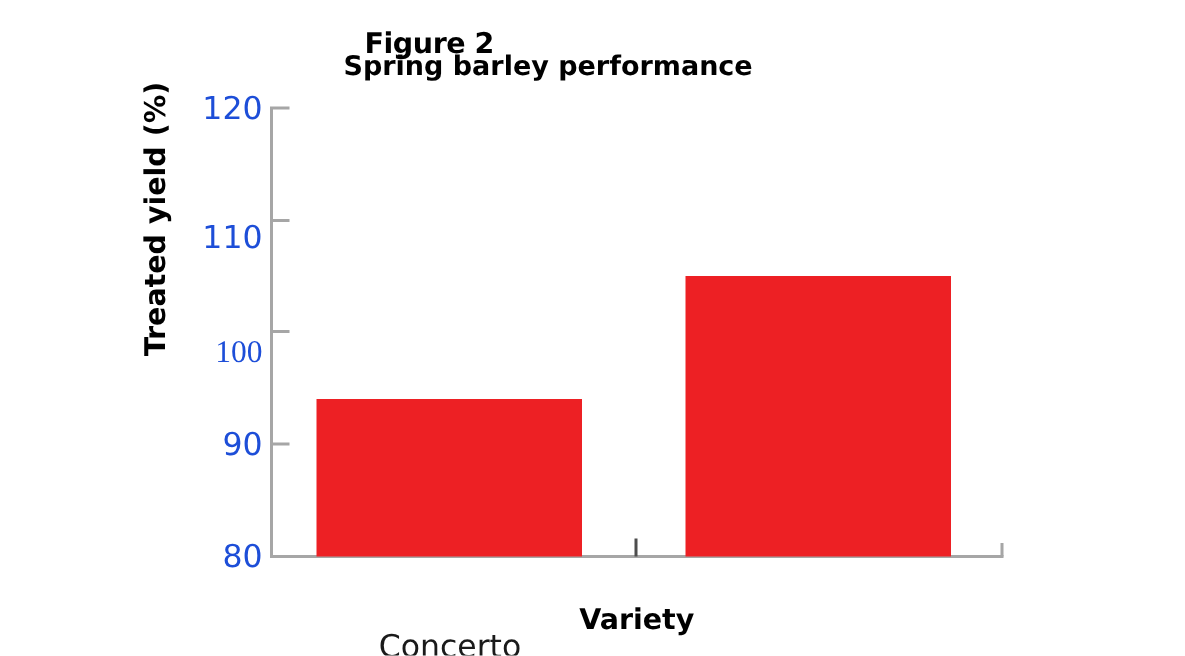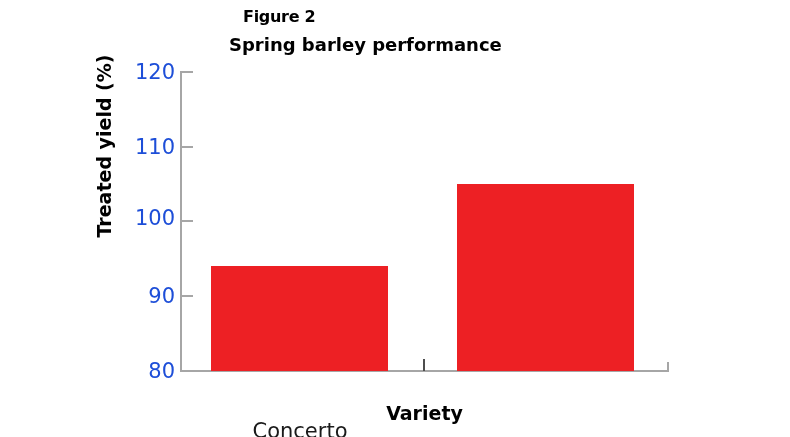--- a/index.html
+++ b/index.html
@@ -21,22 +21,22 @@
     left: 0;
     top: 0;
     width: 790px;
     height: 437px;
   }
 
   
   .chart-title {
     position: absolute;
     left: 243px;
-    top: 2px;
-    font-size: 16px;
+    top: 14px;
+    font-size: 19px;
     font-weight: bold;
     letter-spacing: -0.3px;
     line-height: 30px;
     white-space: nowrap;
   }
   .chart-subtitle {
     position: absolute;
     left: 229px;
     top: 33px;
     font-size: 18px;
@@ -147,22 +147,22 @@
 
 <div id="figure-root">
 
   <div class="chart-title">Figure 2</div>
 
   <div class="chart-subtitle">Spring barley performance</div>
 
   <div class="axis-y-title">Treated yield (%)</div>
 
   <div class="y-label-box" style="top:62px;">120</div>
-  <div class="y-label-box" style="top:137px;">110</div>
-  <div class="y-label-box" style="top:208px;">100</div>
+  <div class="y-label-box" style="top:148px;">110</div>
+  <div class="y-label-box" style="top:224px;font-family:Liberation Serif, serif;">100</div>
   <div class="y-label-box" style="top:286px;">90</div>
   <div class="y-label-box" style="top:361px;">80</div>
 
   <div class="axis-y-line" style="background: rgb(166, 166, 166);"></div>
   <div class="axis-x-line" style="background: rgb(166, 166, 166);"></div>
   <div class="axis-x-endcap" style="background: rgb(166, 166, 166);"></div>
 
   <div class="y-tick" style="top: 71px; background: rgb(166, 166, 166);"></div>
   <div class="y-tick" style="top: 146px; background: rgb(166, 166, 166);"></div>
   <div class="y-tick" style="top: 220px; background: rgb(166, 166, 166);"></div>

